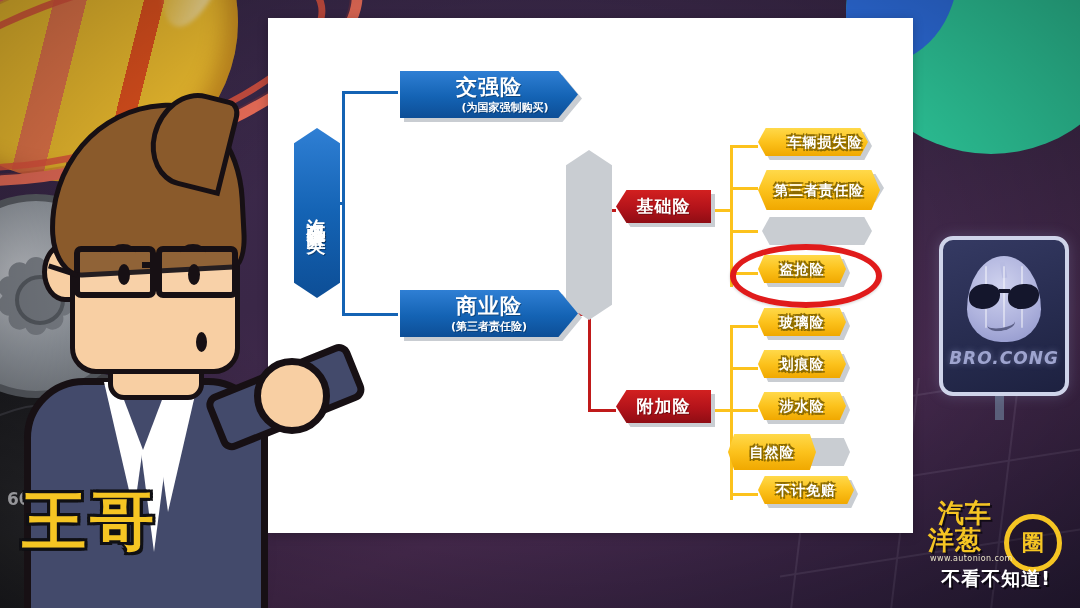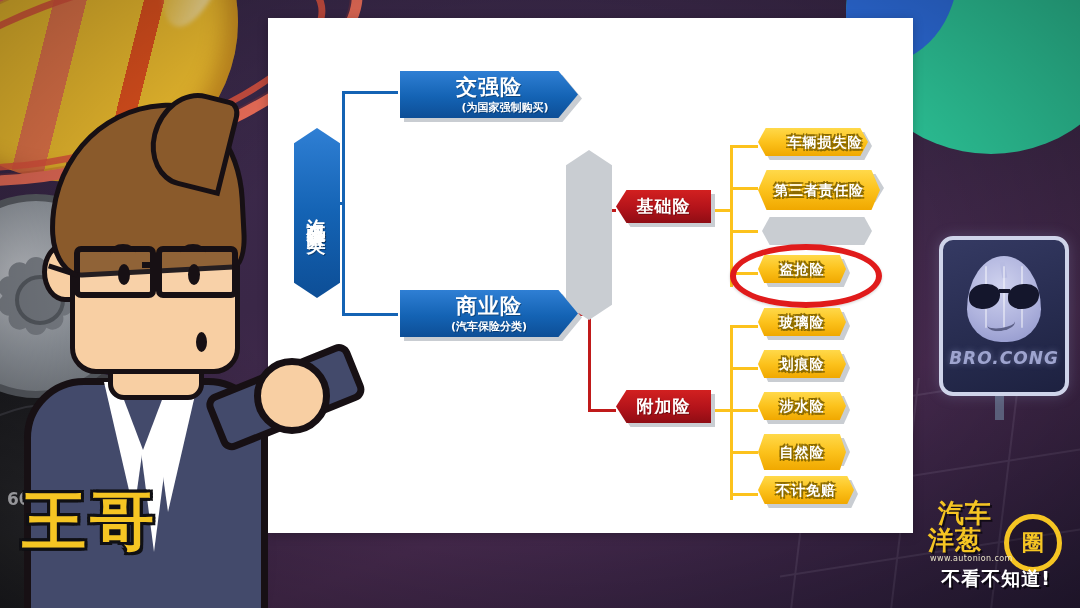--- a/index.html
+++ b/index.html
@@ -288,21 +288,21 @@
 
       <div class="n-blue-shadow" style="left:136px;top:57px;width:178px;height:47px;"></div>
       <div class="node n-blue" style="left:132px;top:53px;width:178px;height:47px;">
         <div class="t1" style="font-size:21px;">交强险</div>
         <div class="t2" style="font-size:11px;margin-top:4px;padding-left:32px;">(为国家强制购买)</div>
       </div>
 
       <div class="n-blue-shadow" style="left:136px;top:276px;width:178px;height:47px;"></div>
       <div class="node n-blue" style="left:132px;top:272px;width:178px;height:47px;">
         <div class="t1" style="font-size:21px;">商业险</div>
-        <div class="t2" style="font-size:11px;margin-top:4px;">(汽车保险分类)</div>
+        <div class="t2" style="font-size:11px;margin-top:4px;">(第三者责任险)</div>
       </div>
 
       <div class="n-red-shadow" style="left:352px;top:176px;width:95px;height:33px;"></div>
       <div class="node n-red" style="left:348px;top:172px;width:95px;height:33px;">
         <div class="t1" style="font-size:17px;">基础险</div>
       </div>
 
       <div class="n-red-shadow" style="left:352px;top:376px;width:95px;height:33px;"></div>
       <div class="node n-red" style="left:348px;top:372px;width:95px;height:33px;">
         <div class="t1" style="font-size:17px;">附加险</div>
@@ -335,21 +335,21 @@
       <div class="node n-yellow" style="left:490px;top:332px;width:88px;height:28px;">
         <div class="t1" style="font-size:14px;">划痕险</div>
       </div>
 
       <div class="n-yellow-shadow" style="left:494px;top:378px;width:88px;height:28px;"></div>
       <div class="node n-yellow" style="left:490px;top:374px;width:88px;height:28px;">
         <div class="t1" style="font-size:14px;">涉水险</div>
       </div>
 
       <div class="n-yellow-shadow" style="left:494px;top:420px;width:88px;height:28px;"></div>
-      <div class="node n-yellow" style="left:490px;top:416px;width:88px;height:36px;">
+      <div class="node n-yellow" style="left:460px;top:416px;width:88px;height:36px;">
         <div class="t1" style="font-size:14px;">自然险</div>
       </div>
 
       <div class="n-yellow-shadow" style="left:494px;top:462px;width:96px;height:28px;"></div>
       <div class="node n-yellow" style="left:490px;top:458px;width:96px;height:28px;">
         <div class="t1" style="font-size:14px;">不计免赔</div>
       </div>
 
     </div>
   </div>

